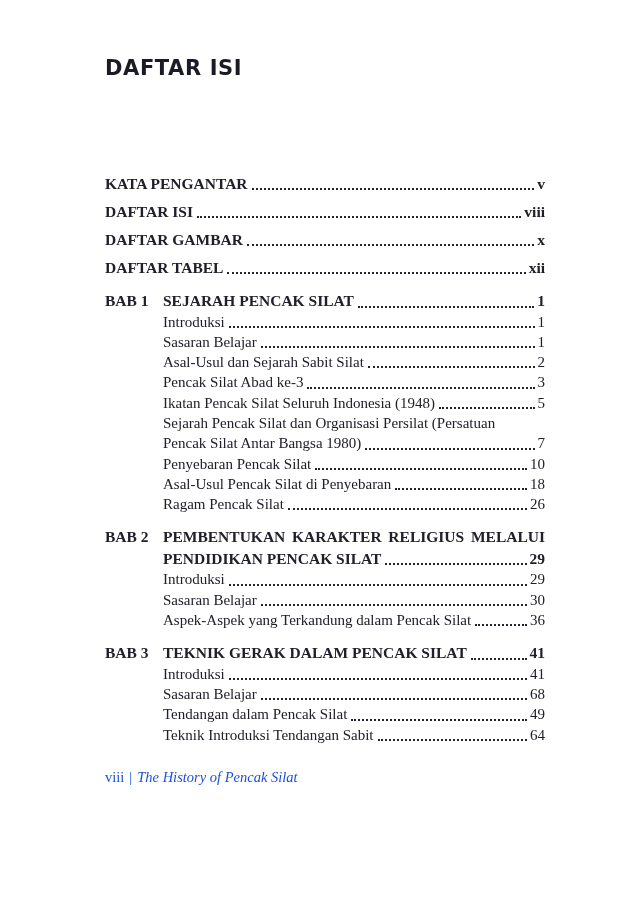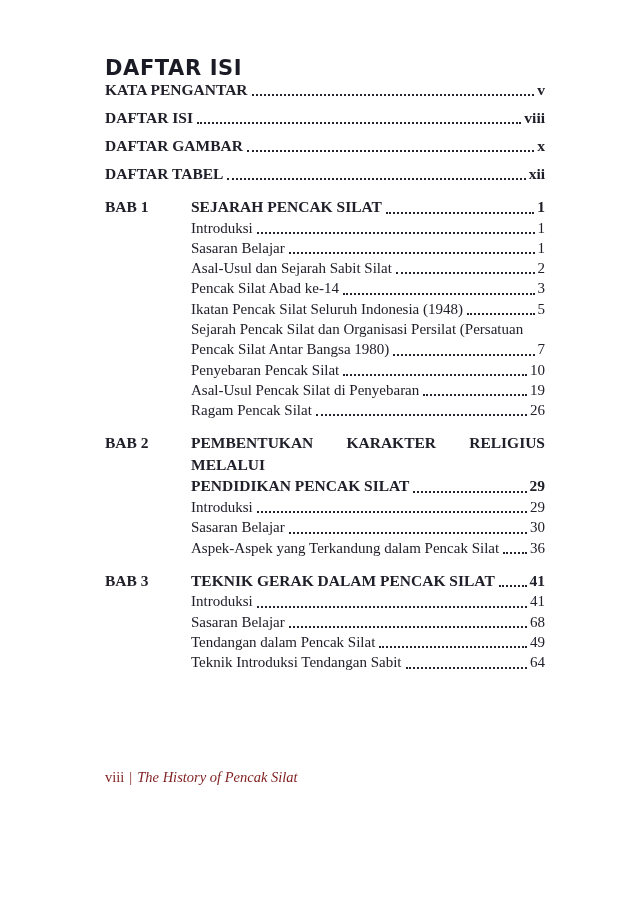--- a/index.html
+++ b/index.html
@@ -15,56 +15,56 @@
 
   .doc-title {
     margin: 0;
     font-family: "DejaVu Sans", "Liberation Sans", sans-serif;
     font-weight: 700;
     font-size: 21px;
     letter-spacing: 0.6px;
     color: #1b1b25;
   }
 
-  .toc { }
+  .toc { margin-top: 94px; }
 
   
   .leader-row { display: flex; align-items: flex-end; }
   .leader-row .lbl { flex: none; white-space: nowrap; }
   .leader-row .dots {
     flex: 1 1 auto; min-width: 8px;
     border-bottom: 2px dotted #23232d;
     margin: 0 3px 0 4px;
     transform: translateY(-4px);
   }
   .leader-row .pg { flex: none; white-space: nowrap; }
 
   .fm-row {
     font-weight: bold;
     font-size: 15.5px;
     line-height: 20px;
     margin-bottom: 8px;
   }
 
-  .chapter { display: flex; margin-top: 12px; gap: 28px; }
+  .chapter { display: flex; margin-top: 12px; }
   .chapter-num {
     flex: none; width: 58px;
     font-weight: bold; font-size: 15.5px; line-height: 21.5px;
   }
   .chapter-body { flex: 1 1 auto; min-width: 0; }
   .bold-line { font-weight: bold; font-size: 15.5px; line-height: 21.5px; }
   .justify-line { text-align: justify; text-align-last: justify; }
   .entry-line { font-size: 15px; line-height: 20.3px; white-space: nowrap; }
   .entry-leader { font-size: 15px; line-height: 20.3px; text-align: center; }
 
   .footer {
     position: absolute;
     left: 105px; top: 769px;
     font-size: 14.5px;
-    color: #7f1d1d;
+    color: #1d4ed8;
   }
   .footer .book { font-style: italic; }
   .footer .sep { padding: 0 5px; }
 </style>
 </head>
 <body>
 
 <div class="page">
   <h1 class="doc-title">DAFTAR ISI</h1>
 
@@ -116,21 +116,21 @@
                 <span class="lbl">Sasaran Belajar</span>
                 <span class="dots"></span>
                 <span class="pg">1</span>
               </div>
               <div class="leader-row entry-leader">
                 <span class="lbl">Asal-Usul dan Sejarah Sabit Silat</span>
                 <span class="dots"></span>
                 <span class="pg">2</span>
               </div>
               <div class="leader-row entry-leader">
-                <span class="lbl">Pencak Silat Abad ke-14</span>
+                <span class="lbl">Pencak Silat Abad ke-3</span>
                 <span class="dots"></span>
                 <span class="pg">3</span>
               </div>
               <div class="leader-row entry-leader">
                 <span class="lbl">Ikatan Pencak Silat Seluruh Indonesia (1948)</span>
                 <span class="dots"></span>
                 <span class="pg">5</span>
               </div>
               <div class="entry-line">Sejarah Pencak Silat dan Organisasi Persilat (Persatuan</div>
               <div class="leader-row entry-leader">
@@ -139,21 +139,21 @@
                 <span class="pg">7</span>
               </div>
               <div class="leader-row entry-leader">
                 <span class="lbl">Penyebaran Pencak Silat</span>
                 <span class="dots"></span>
                 <span class="pg">10</span>
               </div>
               <div class="leader-row entry-leader">
                 <span class="lbl">Asal-Usul Pencak Silat di Penyebaran</span>
                 <span class="dots"></span>
-                <span class="pg">19</span>
+                <span class="pg">18</span>
               </div>
               <div class="leader-row entry-leader">
                 <span class="lbl">Ragam Pencak Silat</span>
                 <span class="dots"></span>
                 <span class="pg">26</span>
               </div>
             </div>
     </div>
   </div>
 

